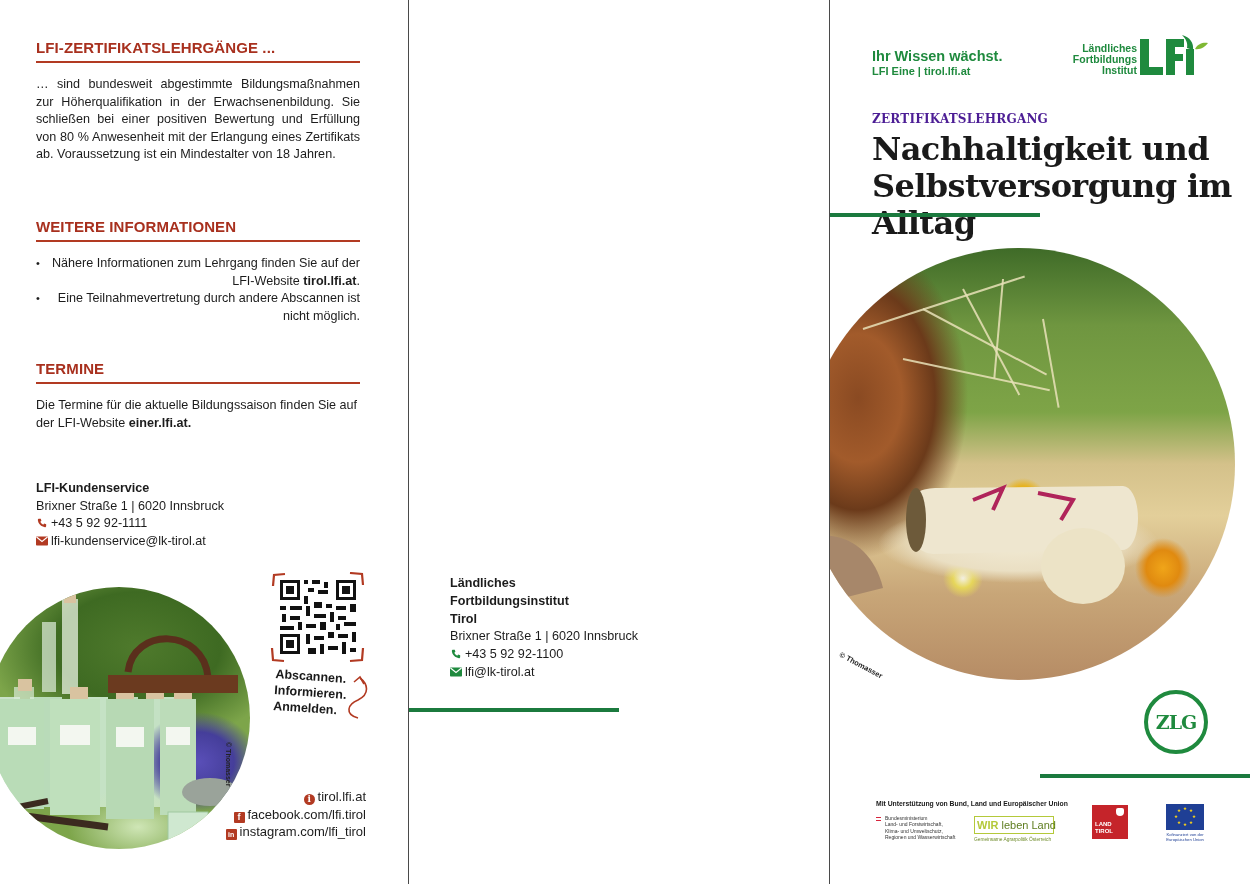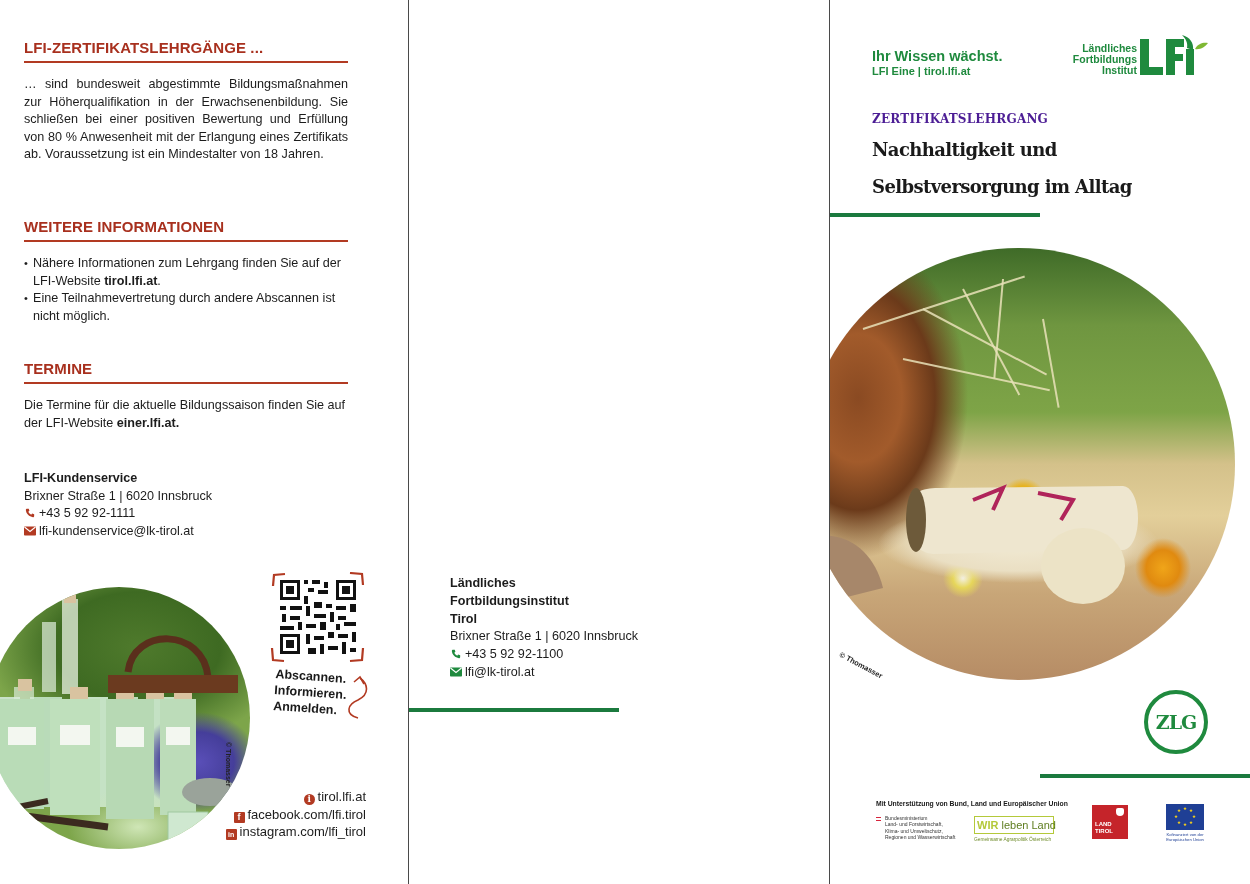--- a/index.html
+++ b/index.html
@@ -5,25 +5,25 @@
   * { box-sizing: border-box; margin: 0; padding: 0; }
   html, body { width: 1250px; height: 884px; overflow: hidden; background: #ffffff; }
   body { font-family: "Liberation Sans", "DejaVu Sans", sans-serif; color: #1a1a1a; position: relative; }
 
   .panel { position: absolute; top: 0; height: 884px; background: #fff; overflow: hidden; }
   #panel-left { left: 0; width: 408px; }
   #panel-mid { left: 409px; width: 420px; }
   #panel-right { left: 830px; width: 420px; }
   .fold { position: absolute; top: 0; width: 1px; height: 884px; background: #4a4a4a; }
 
-  .section { position: absolute; left: 24px; width: 324px; }
+  .section { position: absolute; left: 36px; width: 324px; }
   .section-title { color: #a8301e; font-weight: bold; font-size: 15px; letter-spacing: 0.1px; padding-bottom: 5px; border-bottom: 2px solid #b23a22; }
   .section p, .section li, .contact-line { font-size: 12.6px; line-height: 17.6px; color: #1c1c1c; }
   .justify { text-align: justify; margin-top: 12px; }
-  ul.bullets { list-style: none; margin-top: 13px; }
+  ul.bullets { list-style: none; margin-top: 13px; text-align: right; }
   ul.bullets li { padding-left: 9px; position: relative; }
   ul.bullets li::before { content: "•"; position: absolute; left: 0; top: 0; font-size: 11px; }
   b.strong { font-weight: bold; }
 
   .ico { display: inline-block; width: 12px; height: 10px; vertical-align: -1px; margin-right: 3px; }
 
   
   .photo-circle { position: absolute; border-radius: 50%; overflow: hidden; }
   #photo-left { left: -12px; top: 587px; width: 262px; height: 262px;
     background:
@@ -51,21 +51,21 @@
 
   
   #tagline { position: absolute; left: 42px; top: 48px; color: #1f8a3e; }
   #tagline .big { font-size: 14.5px; font-weight: bold; }
   #tagline .small { font-size: 11px; font-weight: bold; margin-top: 1px; }
   #lfi-logo { position: absolute; left: 238px; top: 33px; width: 140px; height: 46px; }
   #lfi-logo .txt { position: absolute; right: 71px; top: 10px; text-align: right; font-size: 10.5px; line-height: 11px; color: #1f8a3e; font-weight: bold; }
   #lfi-logo svg { position: absolute; right: 0; top: 0; }
 
   #cover-kicker { position: absolute; left: 42px; top: 112px; font-family: "DejaVu Serif", serif; font-weight: bold; font-size: 12px; letter-spacing: 0.2px; color: #4c1d95; }
-  #cover-title { position: absolute; left: 42px; top: 131px; font-family: "DejaVu Serif", serif; font-weight: bold; font-size: 18px; line-height: 37px; color: #1a1a1a; letter-spacing: -0.6px; }
+  #cover-title { position: absolute; left: 42px; top: 131px; font-family: "DejaVu Serif", serif; font-weight: bold; font-size: 32px; line-height: 37px; color: #1a1a1a; letter-spacing: -0.6px; }
   #cover-bar { position: absolute; left: 0; top: 213px; width: 210px; height: 4px; background: #1b7a3e; }
 
   #photo-right { left: -27px; top: 248px; width: 432px; height: 432px;
     background:
       radial-gradient(ellipse 140px 40px at 215px 295px, #f1ead4 0%, #eadfc3 70%, transparent 100%),
       radial-gradient(ellipse 22px 20px at 220px 250px, #f2c62a 0%, #e6b21f 60%, transparent 100%),
       radial-gradient(ellipse 20px 16px at 310px 255px, #a17ac8 0%, transparent 100%),
       radial-gradient(ellipse 28px 30px at 360px 320px, #f0a519 0%, #e08a10 60%, transparent 100%),
       radial-gradient(ellipse 20px 20px at 160px 330px, #f4f1e6 0%, #e6d65a 50%, transparent 100%),
       radial-gradient(ellipse 110px 160px at 55px 150px, #8a4a22 0%, #a25b2b 40%, #6b3a1a 70%, transparent 100%),
@@ -109,21 +109,21 @@
       <li><span>Eine Teilnahmevertretung durch andere Abscannen ist nicht möglich.</span></li>
     </ul>
   </div>
 
   <div class="section" style="top:360px">
     <div class="section-title">TERMINE</div>
     <p class="justify" style="margin-top:13px;text-align:left"><span>Die Termine für die aktuelle Bildungssaison finden Sie auf der LFI-Website </span><b class="strong">einer.lfi.at.</b></p>
   </div>
 
   <div class="section" style="top:467px">
-    <div style="margin-top:3px">
+    <div style="margin-top:13px">
       <div class="contact-line" style="font-weight:bold">LFI-Kundenservice</div>
       <div class="contact-line">Brixner Straße 1 | 6020 Innsbruck</div>
       <div class="contact-line">
         <svg class="ico" viewBox="0 0 12 12">
             <path d="M2.5 1 L4.5 1 L5.3 3.4 L4 4.6 C4.8 6.3 5.8 7.3 7.4 8 L8.6 6.7 L11 7.5 L11 9.5 C11 10.3 10.3 11 9.5 11 C5 10.6 1.4 7 1 2.5 C1 1.7 1.7 1 2.5 1 Z" fill="#b23a22"></path>
           </svg><span>+43 5 92 92-1111</span>
       </div>
       <div class="contact-line">
         <svg class="ico" viewBox="0 0 12 10">
             <rect x="0" y="0.5" width="12" height="9" rx="0.8" fill="#b23a22"></rect>

